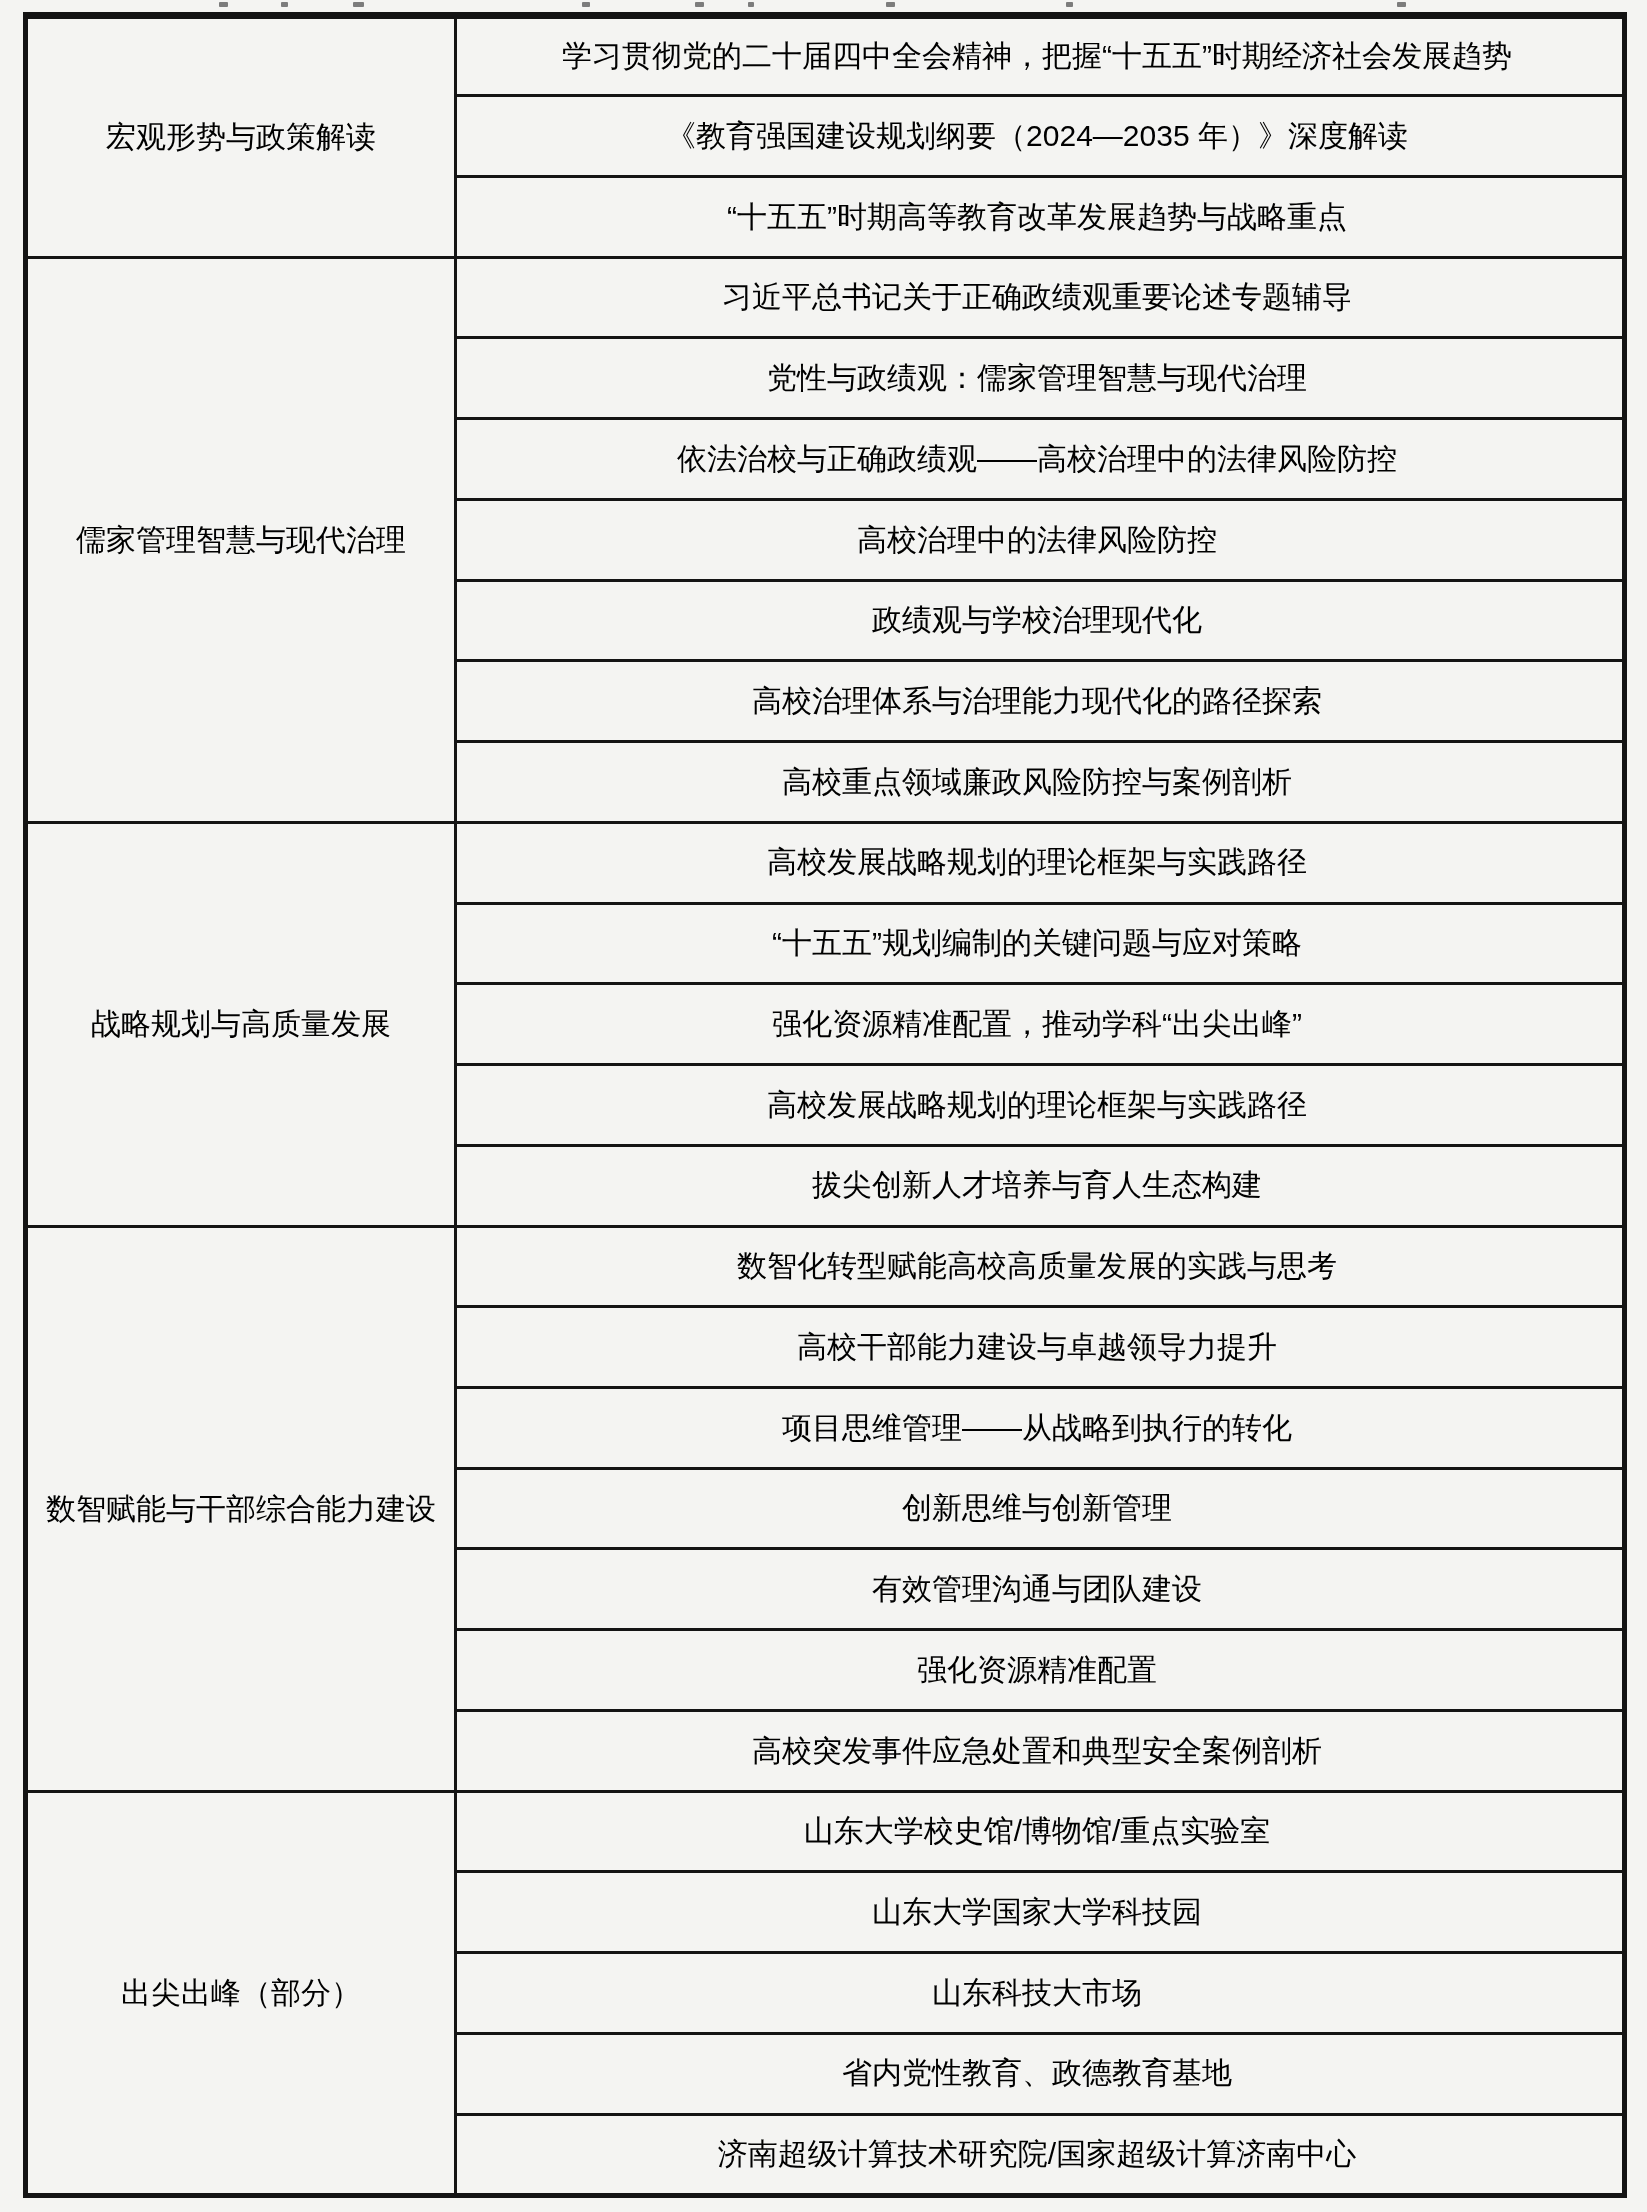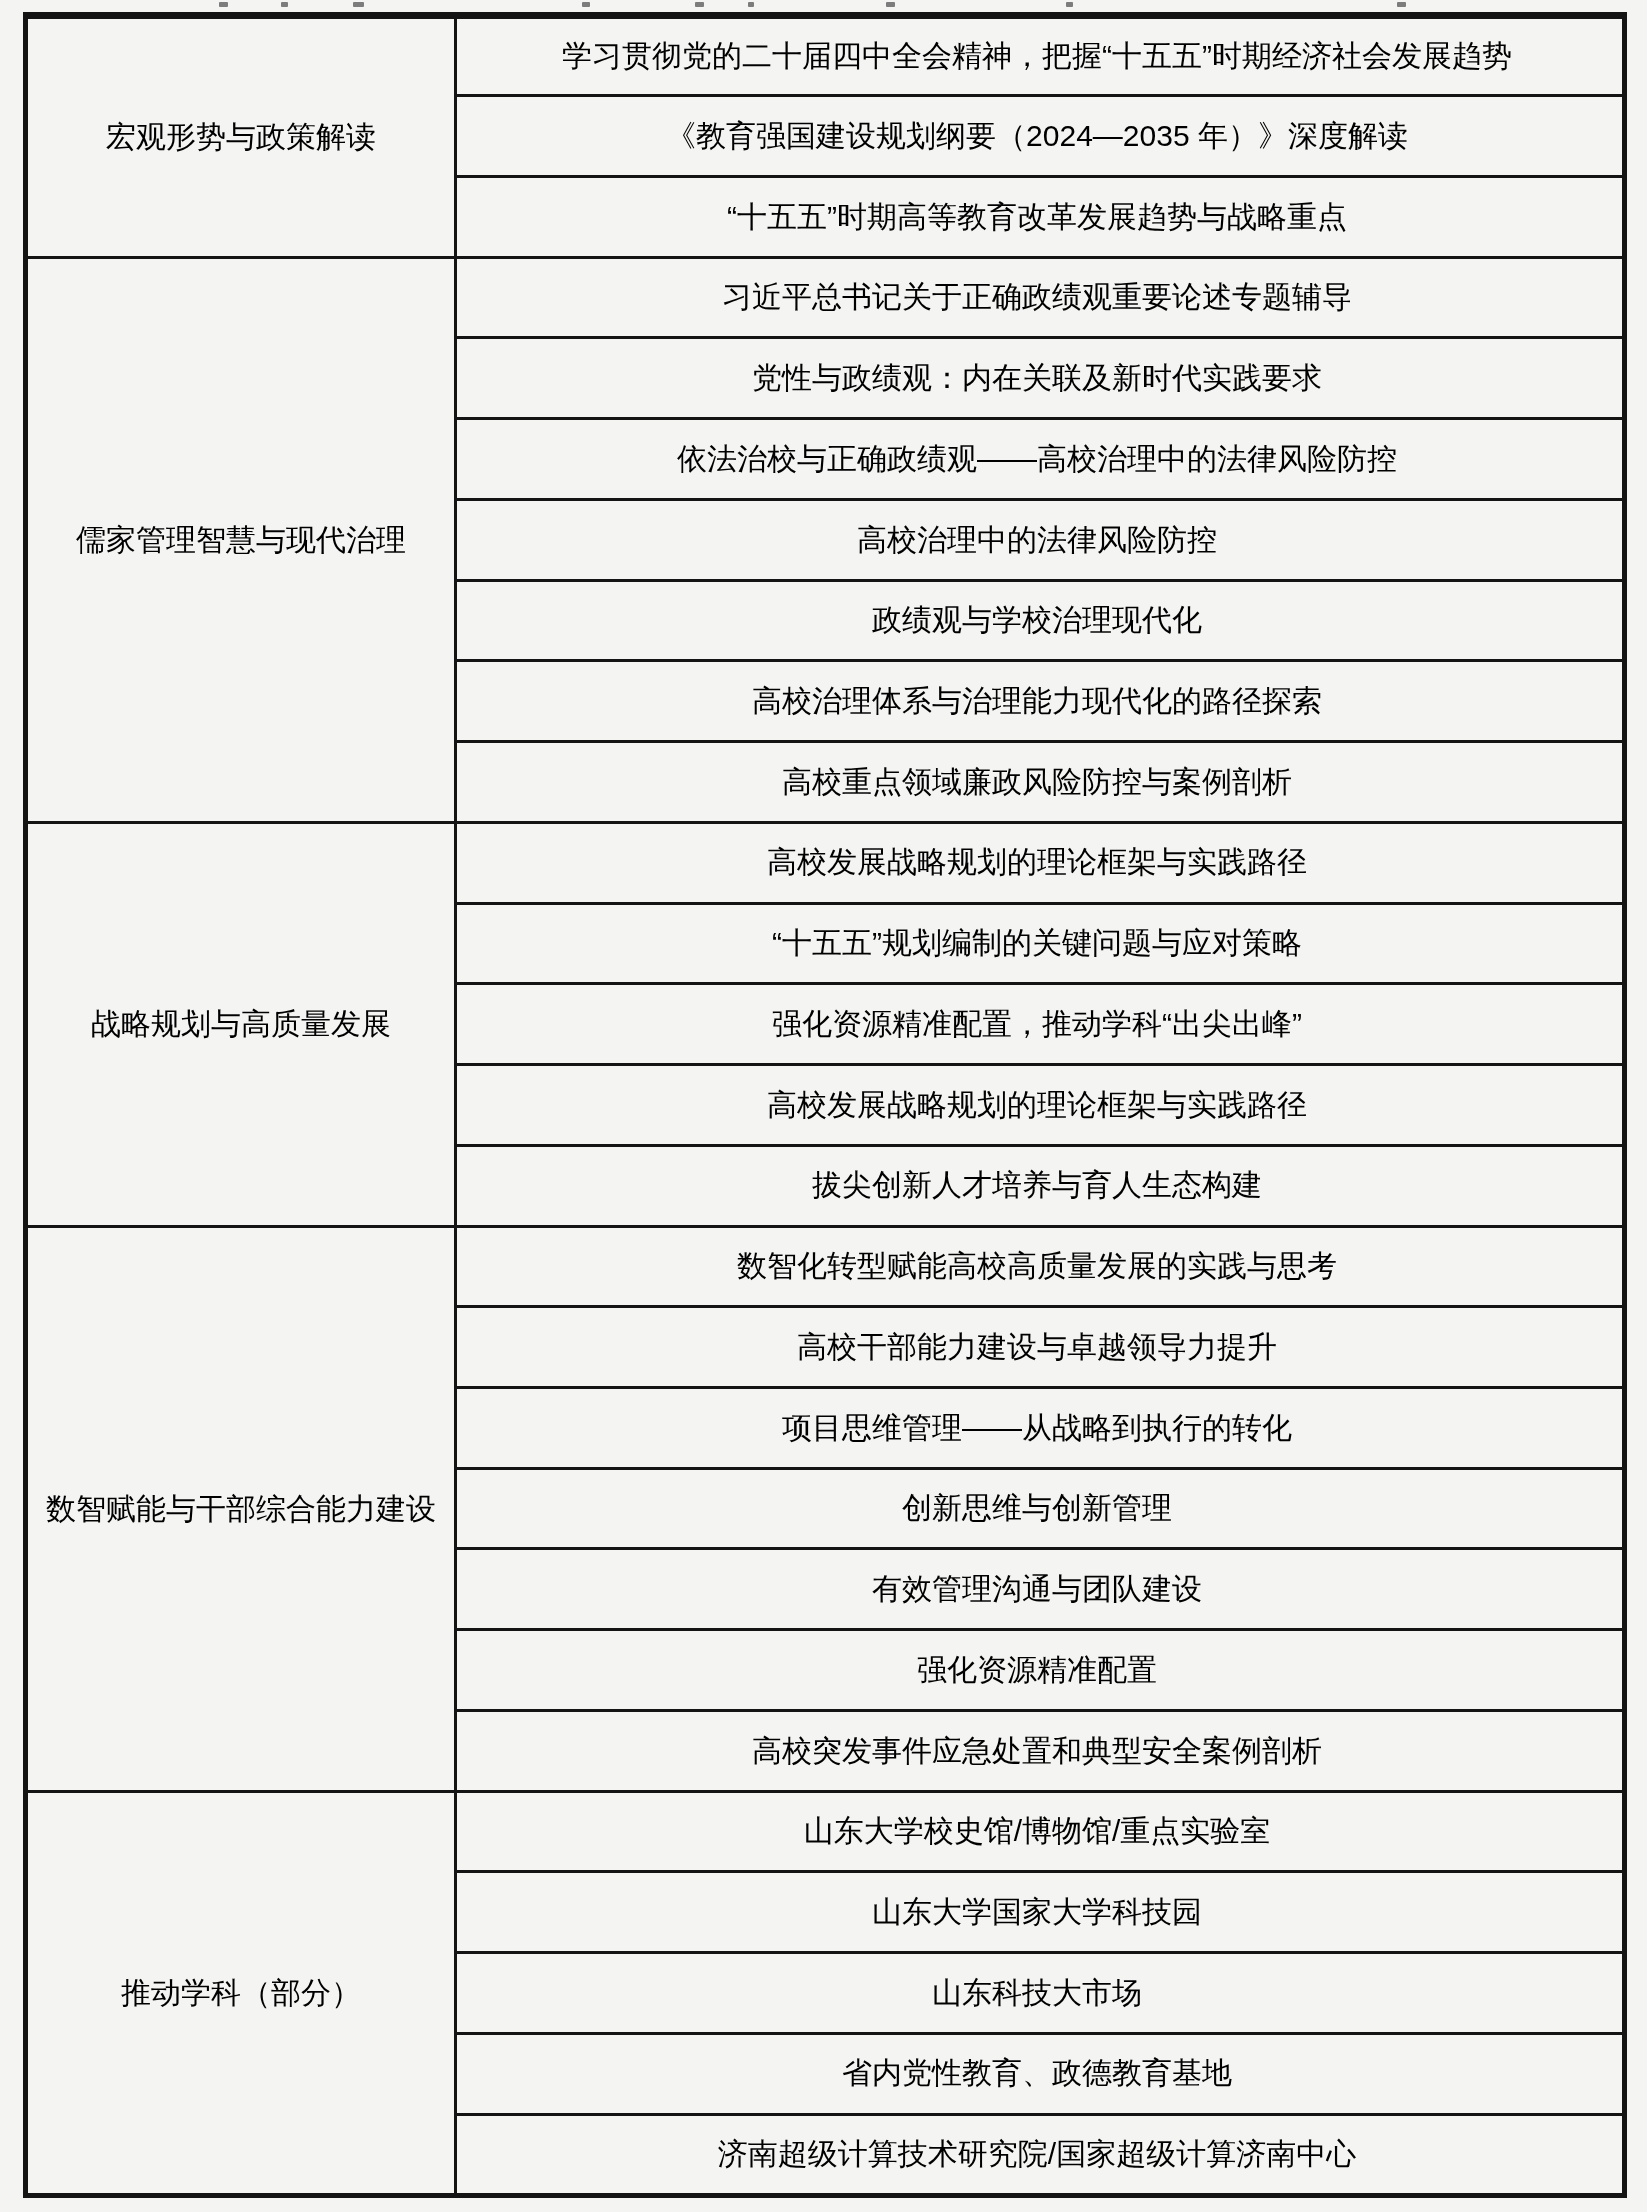--- a/index.html
+++ b/index.html
@@ -84,21 +84,21 @@
         </tr>
       <tr>
           <td class="item">“十五五”时期高等教育改革发展趋势与战略重点</td>
         </tr>
 
       <tr>
         <td class="cat" rowspan="7">儒家管理智慧与现代治理</td>
         <td class="item">习近平总书记关于正确政绩观重要论述专题辅导</td>
       </tr>
       <tr>
-          <td class="item">党性与政绩观：内在关联及新时代实践要求</td>
+          <td class="item">党性与政绩观：儒家管理智慧与现代治理</td>
         </tr>
       <tr>
           <td class="item">依法治校与正确政绩观——高校治理中的法律风险防控</td>
         </tr>
       <tr>
           <td class="item">高校治理中的法律风险防控</td>
         </tr>
       <tr>
           <td class="item">政绩观与学校治理现代化</td>
         </tr>
@@ -143,21 +143,21 @@
           <td class="item">有效管理沟通与团队建设</td>
         </tr>
       <tr>
           <td class="item">强化资源精准配置</td>
         </tr>
       <tr>
           <td class="item">高校突发事件应急处置和典型安全案例剖析</td>
         </tr>
 
       <tr>
-        <td class="cat" rowspan="5">推动学科（部分）</td>
+        <td class="cat" rowspan="5">出尖出峰（部分）</td>
         <td class="item">山东大学校史馆/博物馆/重点实验室</td>
       </tr>
       <tr>
           <td class="item">山东大学国家大学科技园</td>
         </tr>
       <tr>
           <td class="item">山东科技大市场</td>
         </tr>
       <tr>
           <td class="item">省内党性教育、政德教育基地</td>

